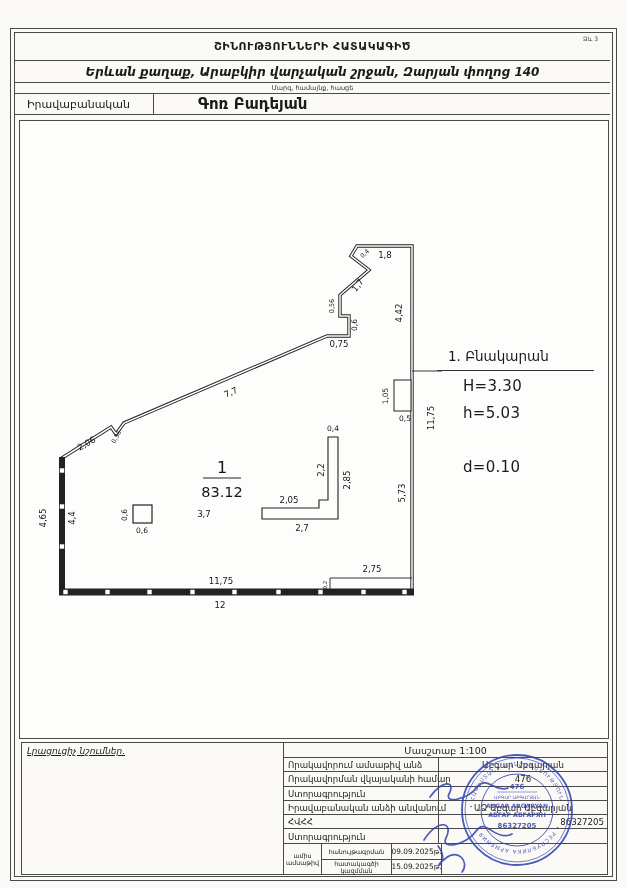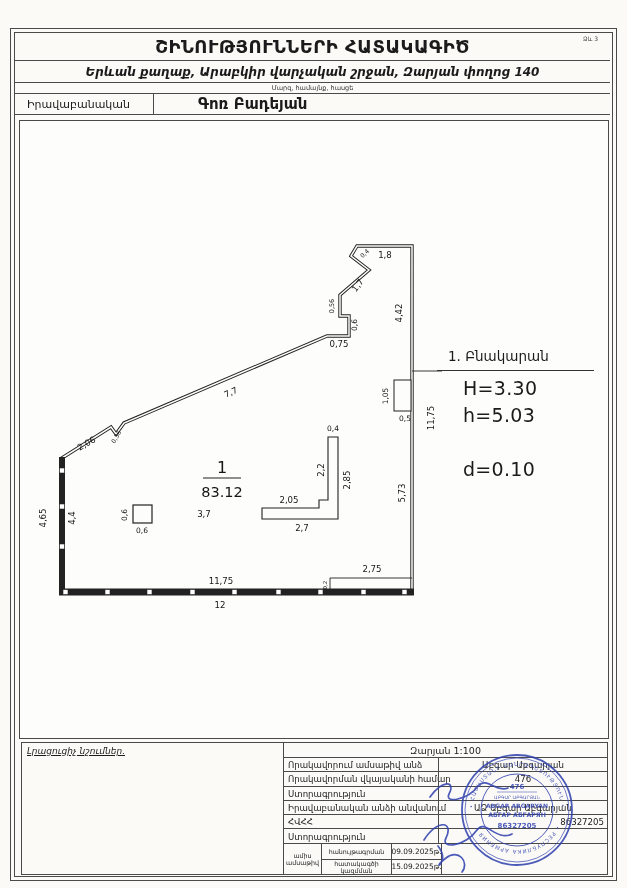--- a/index.html
+++ b/index.html
@@ -1,28 +1,28 @@
 <!DOCTYPE html>
 <html><head>
 <meta charset="utf-8">
 <style>
   html,body{margin:0;padding:0;background:#e8e7e4;}
   .page{position:relative;width:627px;height:888px;background:#fbfaf7;overflow:hidden;
         font-family:"DejaVu Sans",sans-serif;color:#1b1b1b;}
   .abs{position:absolute;}
   .bline{border:1px solid #4a4a4a;}
   .center{display:flex;align-items:center;justify-content:center;}
-  .hdr-title{font-weight:bold;font-size:18px;letter-spacing:.5px;}
+  .hdr-title{font-weight:bold;font-size:11px;letter-spacing:.5px;}
   .hdr-addr{font-weight:bold;font-size:12px;font-style:italic;}
   .hdr-cap{font-size:6.5px;color:#333;}
   .owner-label{font-size:11px;}
   .owner-name{font-weight:bold;font-size:15px;}
   .form-no{font-size:6px;color:#444;}
   .info-title{font-size:13.5px;}
-  .info-line{font-size:19px;letter-spacing:.3px;}
+  .info-line{font-size:15px;letter-spacing:.3px;}
   .ft-label{font-size:8.6px;white-space:nowrap;overflow:hidden;}
   .ft-value{font-size:8.6px;}
   .ft-scale{font-size:9.5px;}
   .ft-small{font-size:6.3px;line-height:7px;text-align:center;}
   .ft-date{font-size:7.4px;}
   .notes{font-size:9px;font-style:italic;text-decoration:underline;}
   .row-line{border-bottom:1px solid #4a4a4a;}
   svg text{fill:#161616;font-family:"DejaVu Sans",sans-serif;}
   .stampsvg text{fill:#2e3fae;}
 </style>
@@ -124,21 +124,21 @@
   <div class="abs" style="left:437px;top:370px;width:157px;height:1px;background:#333;"></div>
   <div class="abs info-line" style="left:463px;top:377px;">H=3.30</div>
   <div class="abs info-line" style="left:463px;top:404px;">h=5.03</div>
   <div class="abs info-line" style="left:463px;top:458px;">d=0.10</div>
 
   <div class="abs bline" style="left:21px;top:742px;width:261px;height:131px;">
     <div class="abs notes" style="left:5px;top:3px;">Լրացուցիչ նշումներ.</div>
   </div>
 
   <div class="abs bline" style="left:283px;top:742px;width:323px;height:131px;">
-    <div class="abs center ft-scale row-line" style="left:0;top:0;width:323px;height:14px;">Զարյան 1:100</div>
+    <div class="abs center ft-scale row-line" style="left:0;top:0;width:323px;height:14px;">Մասշտաբ 1:100</div>
 
     <div class="abs row-line" style="left:0;top:15px;width:323px;height:13.3px;">
       <span class="abs ft-label" style="left:4px;top:2px;">Որակավորում ամսաթիվ անձ</span>
       <span class="abs ft-value" style="left:155px;top:2px;width:168px;text-align:center;">Աբգար Աբգարյան</span>
     </div>
     <div class="abs row-line" style="left:0;top:29.3px;width:323px;height:13.3px;">
       <span class="abs ft-label" style="left:4px;top:2px;">Որակավորման վկայականի համար</span>
       <span class="abs ft-value" style="left:155px;top:2px;width:168px;text-align:center;">476</span>
     </div>
     <div class="abs row-line" style="left:0;top:43.6px;width:323px;height:13.3px;">

